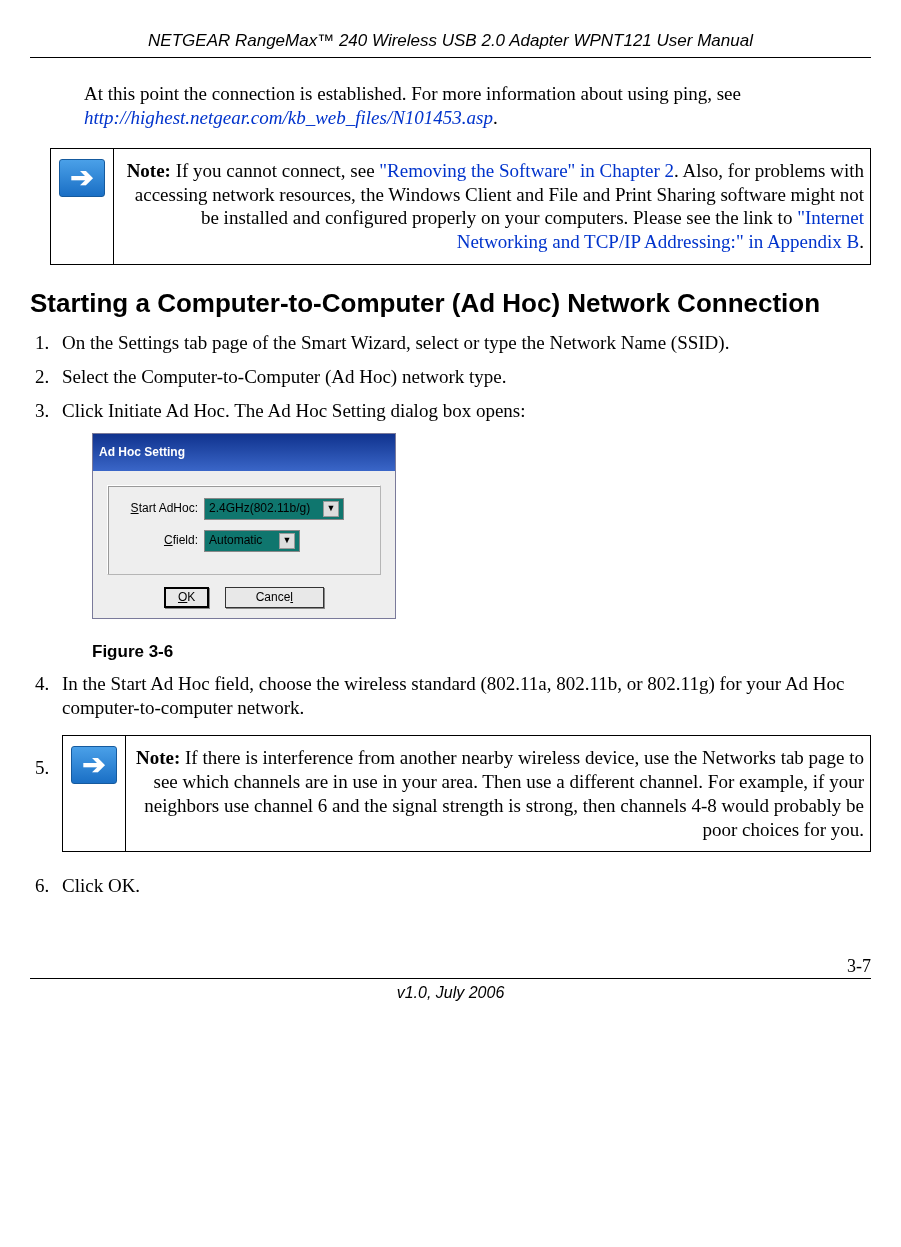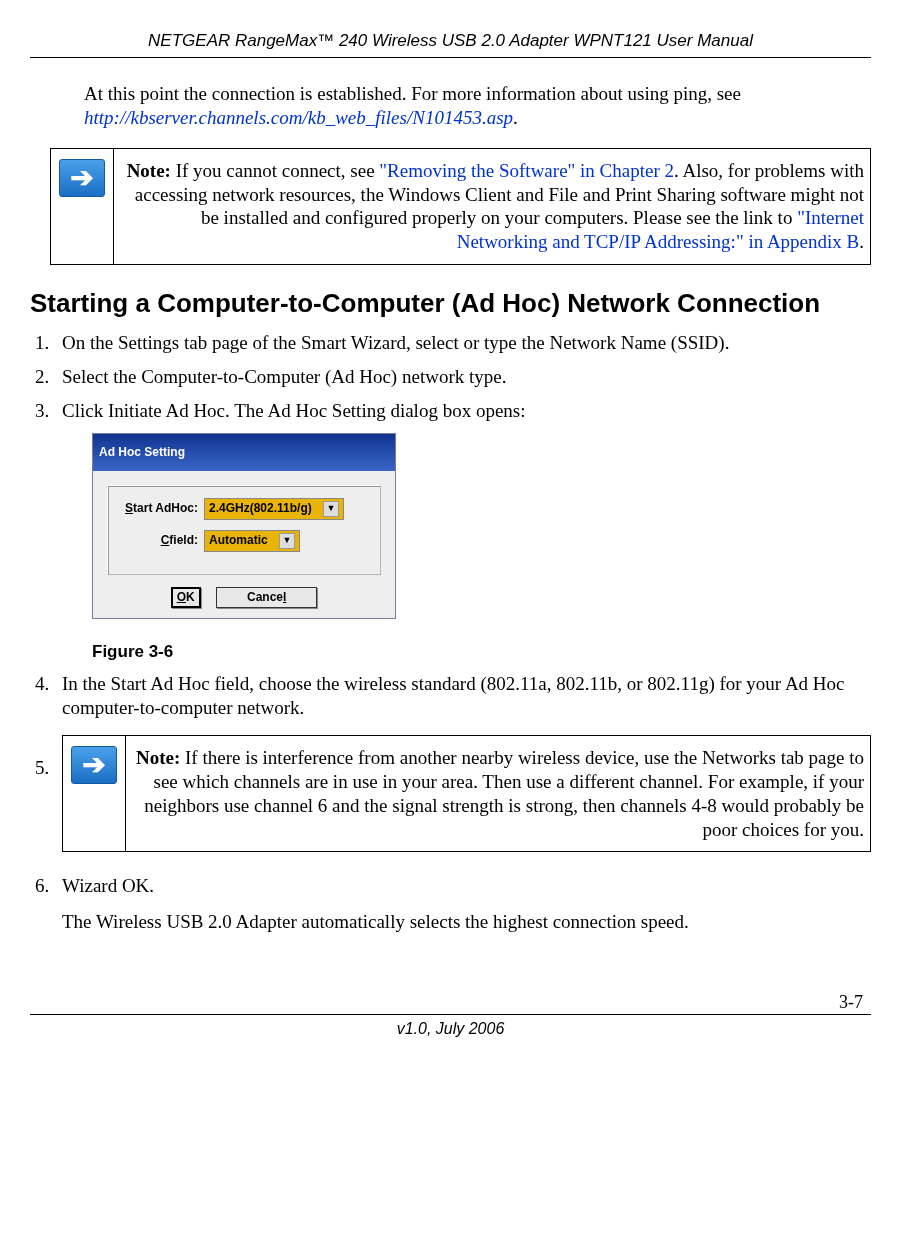--- a/index.html
+++ b/index.html
@@ -94,21 +94,20 @@
   .titlebar {
     background: linear-gradient(#10338e, #3a66c8);
     color: #fff;
     font-weight: bold;
     padding: 11px 6px;
     font-size: 12px;
   }
   .dialog-body {
     background: #eee;
     padding: 14px 14px 10px 14px;
-    font-weight: bold;
   }
   .fieldset {
     border: 1px solid #b5b5b5;
     border-left-color: #fff;
     border-top-color: #fff;
     box-shadow: inset 1px 1px 0 #999;
     padding: 12px 10px;
     background: #eee;
   }
   .row {
@@ -119,21 +118,21 @@
   }
   .lbl {
     width: 80px;
     text-align: right;
     margin-right: 6px;
     font-size: 12px;
   }
   .lbl .u { text-decoration: underline; }
   .sel {
     border: 1px solid #888;
-    background: #eab308;
+    background: #0f766e;
     padding: 1px 4px;
     height: 18px;
     display: flex;
     align-items: center;
     justify-content: space-between;
     font-size: 12px;
   }
   .sel .arrow {
     background: #ddd;
     border: 1px solid #999;
@@ -153,21 +152,21 @@
     display: inline-block;
     border: 1px solid #333;
     background: #e8e8e8;
     padding: 2px 30px;
     margin: 0 6px;
     font-size: 12px;
     box-shadow: 1px 1px 0 #888;
   }
   .ok-default {
     border: 2px solid #000;
-    padding: 1px 4px;
+    padding: 1px 12px;
   }
   .fig-caption {
     font-family: Arial, Helvetica, sans-serif;
     font-weight: bold;
     font-size: 17px;
     margin: 22px 0 6px 30px;
   }
   .after-step {
     margin: 6px 0 0 32px;
   }
@@ -176,35 +175,35 @@
     margin-top: 80px;
     text-align: center;
     font-style: italic;
     font-family: Arial, Helvetica, sans-serif;
     font-size: 16px;
     padding-top: 4px;
     position: relative;
   }
   .page-num {
     position: absolute;
-    right: 8px;
+    right: 0;
     top: -24px;
     font-style: normal;
     font-family: "Times New Roman", Times, serif;
     font-size: 18px;
   }
 </style>
 </head>
 <body>
 
 <div class="header-title">NETGEAR RangeMax™ 240 Wireless USB 2.0 Adapter WPNT121 User Manual</div>
 
 <div class="intro">
   <span>At this point the connection is established. For more information about using ping, see </span>
-  <span class="link-italic">http://kbserver.channels.com/kb_web_files/N101453.asp</span><span>.</span>
+  <span class="link-italic">http://highest.netgear.com/kb_web_files/N101453.asp</span><span>.</span>
 </div>
 
 <div class="note-box">
   <div class="note-icon-cell">
     <div class="note-icon">
       <div class="note-arrow">➔</div>
     </div>
   </div>
   <div class="note-text">
     <b>Note:</b><span> If you cannot connect, see </span><span class="link">"Removing the Software" in Chapter 2</span><span>. Also, for problems with accessing network resources, the Windows Client and File and Print Sharing software might not be installed and configured properly on your computers. Please see the link to </span><span class="link">"Internet Networking and TCP/IP Addressing:" in Appendix B</span><span>.</span>
@@ -259,21 +258,20 @@
           <div class="note-arrow">➔</div>
         </div>
       </div>
       <div class="note-text">
         <b>Note:</b><span> If there is interference from another nearby wireless device, use the Networks tab page to see which channels are in use in your area. Then use a different channel. For example, if your neighbors use channel 6 and the signal strength is strong, then channels 4-8 would probably be poor choices for you.</span>
       </div>
     </div>
   </li>
 
   <li>
-    <span>Wizard OK.</span>
-    <div class="after-step" style="margin-left:0;margin-top:12px">The Wireless USB 2.0 Adapter automatically selects the highest connection speed.</div>
+    <span>Click OK.</span>
   </li>
 </ol>
 
 <div class="footer">
   <span class="page-num">3-7</span>
   <span>v1.0, July 2006</span>
 </div>
 
 </body></html>

